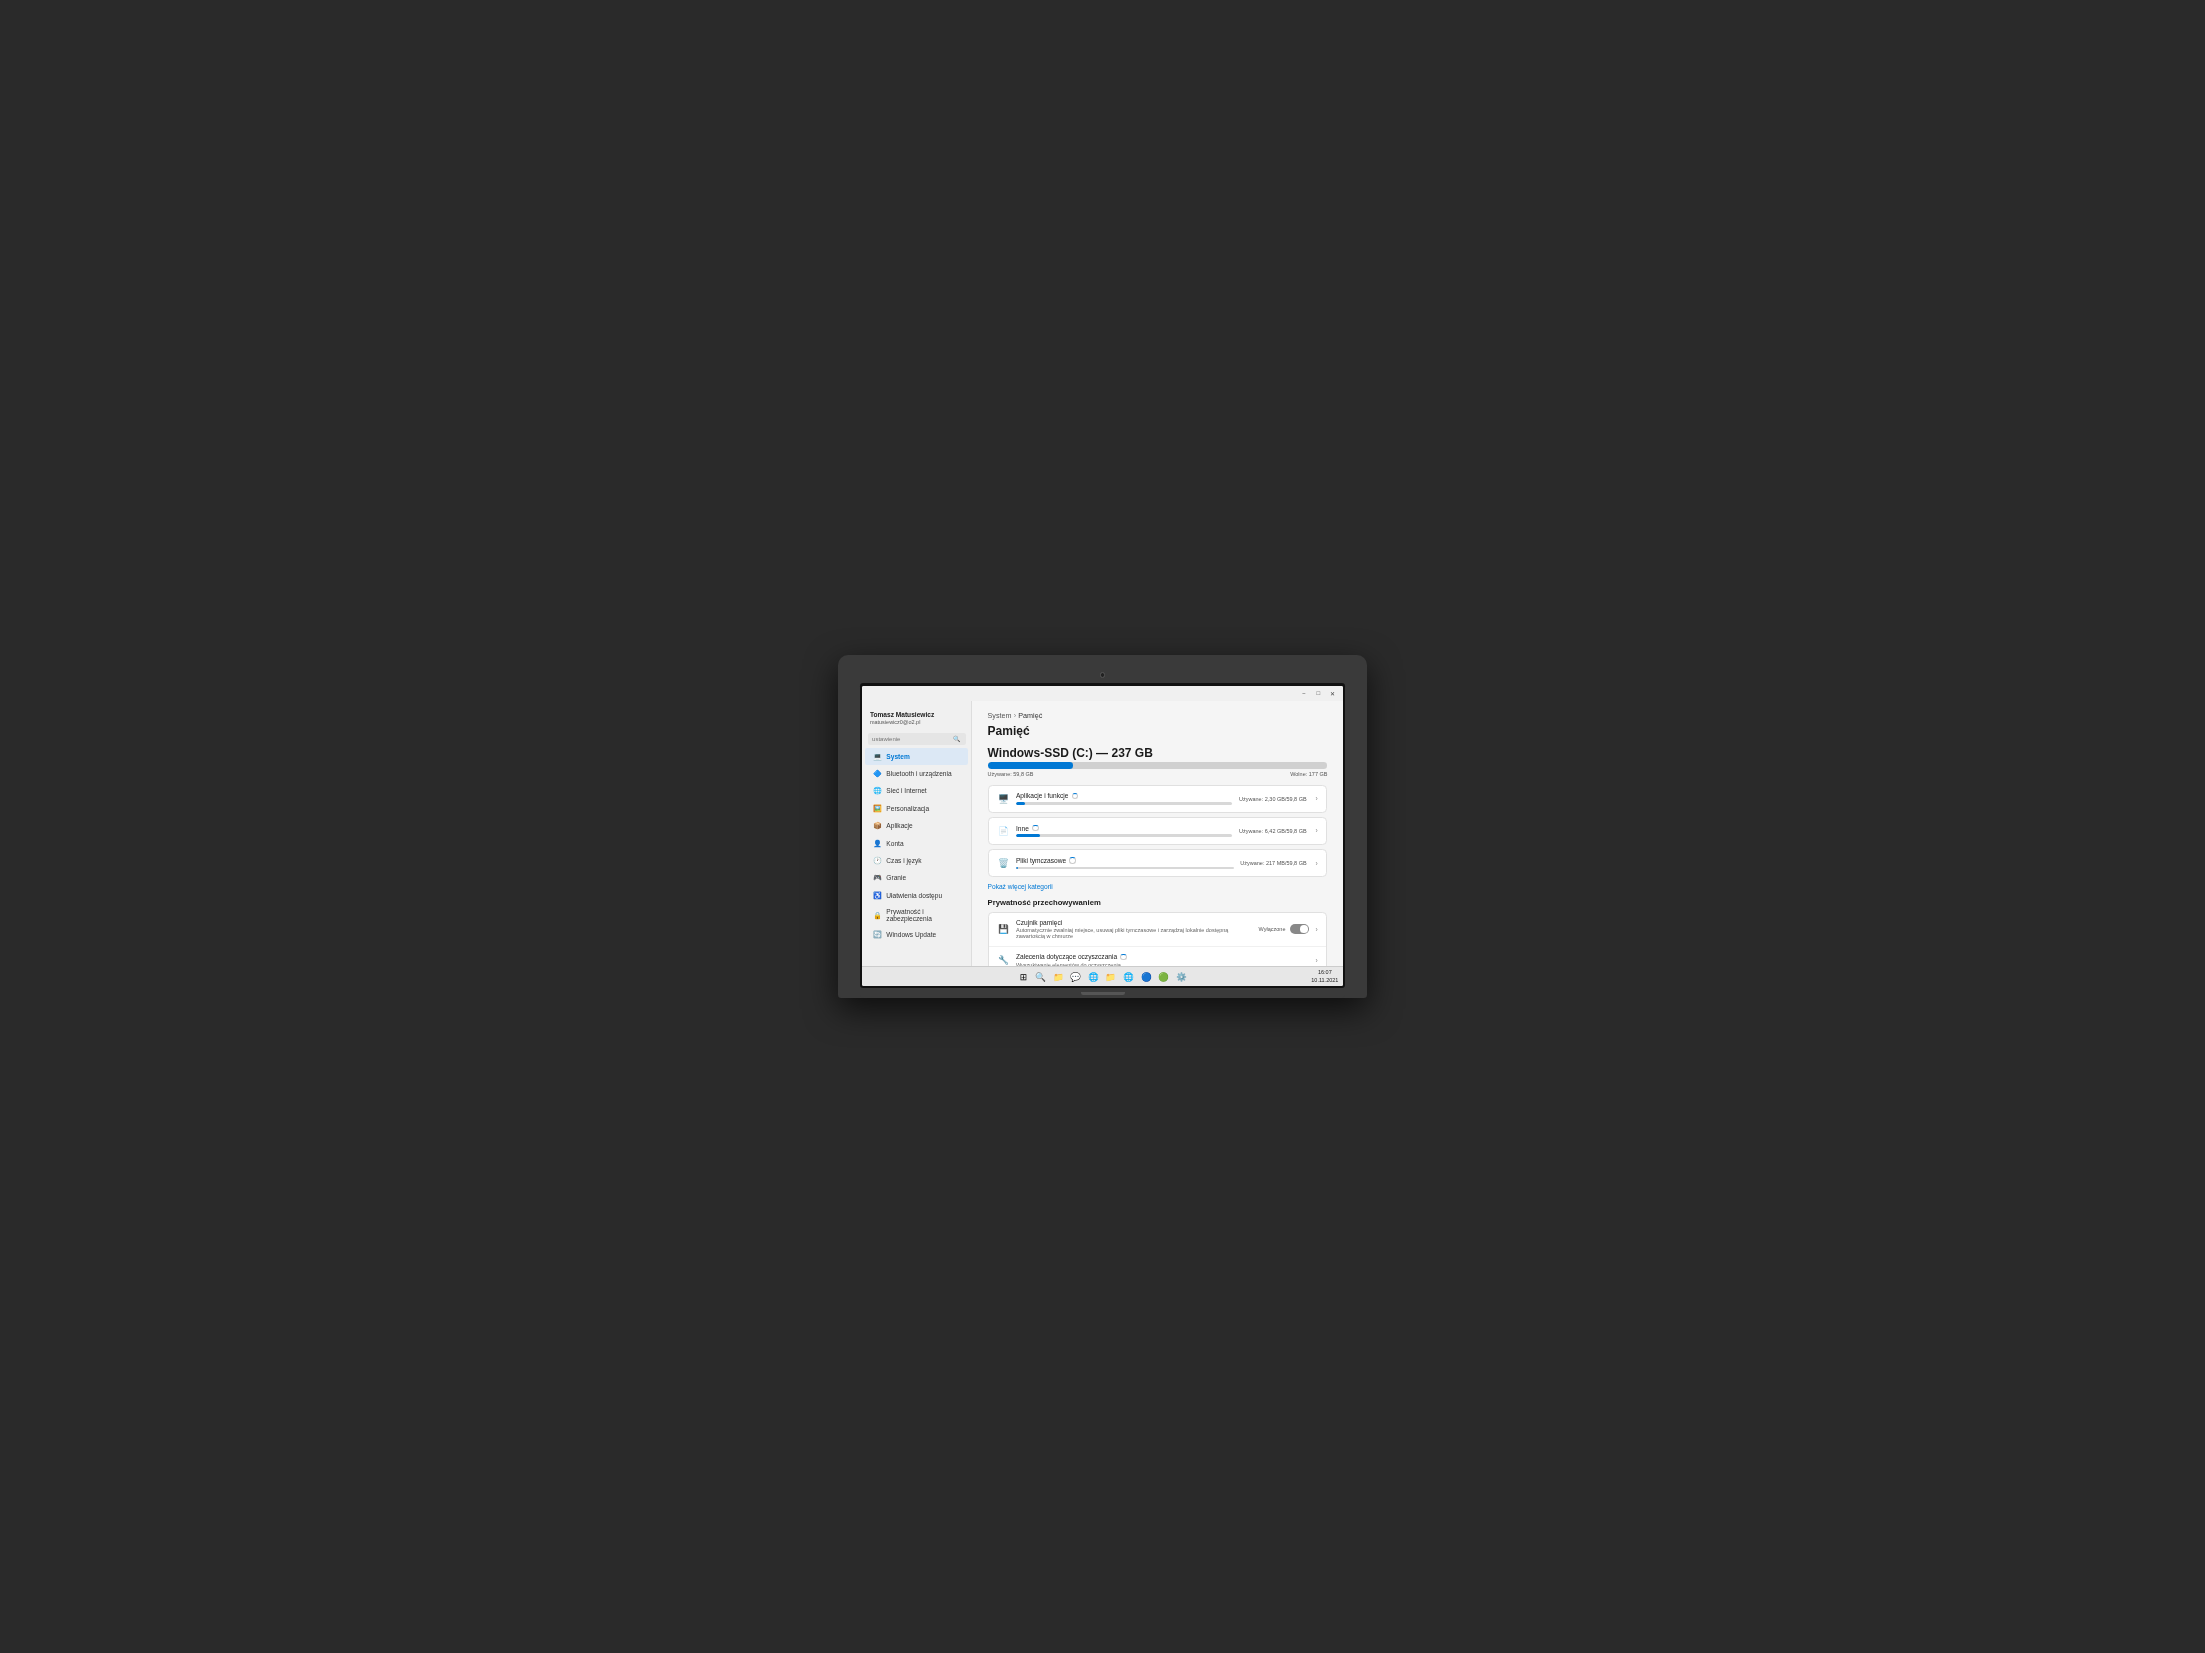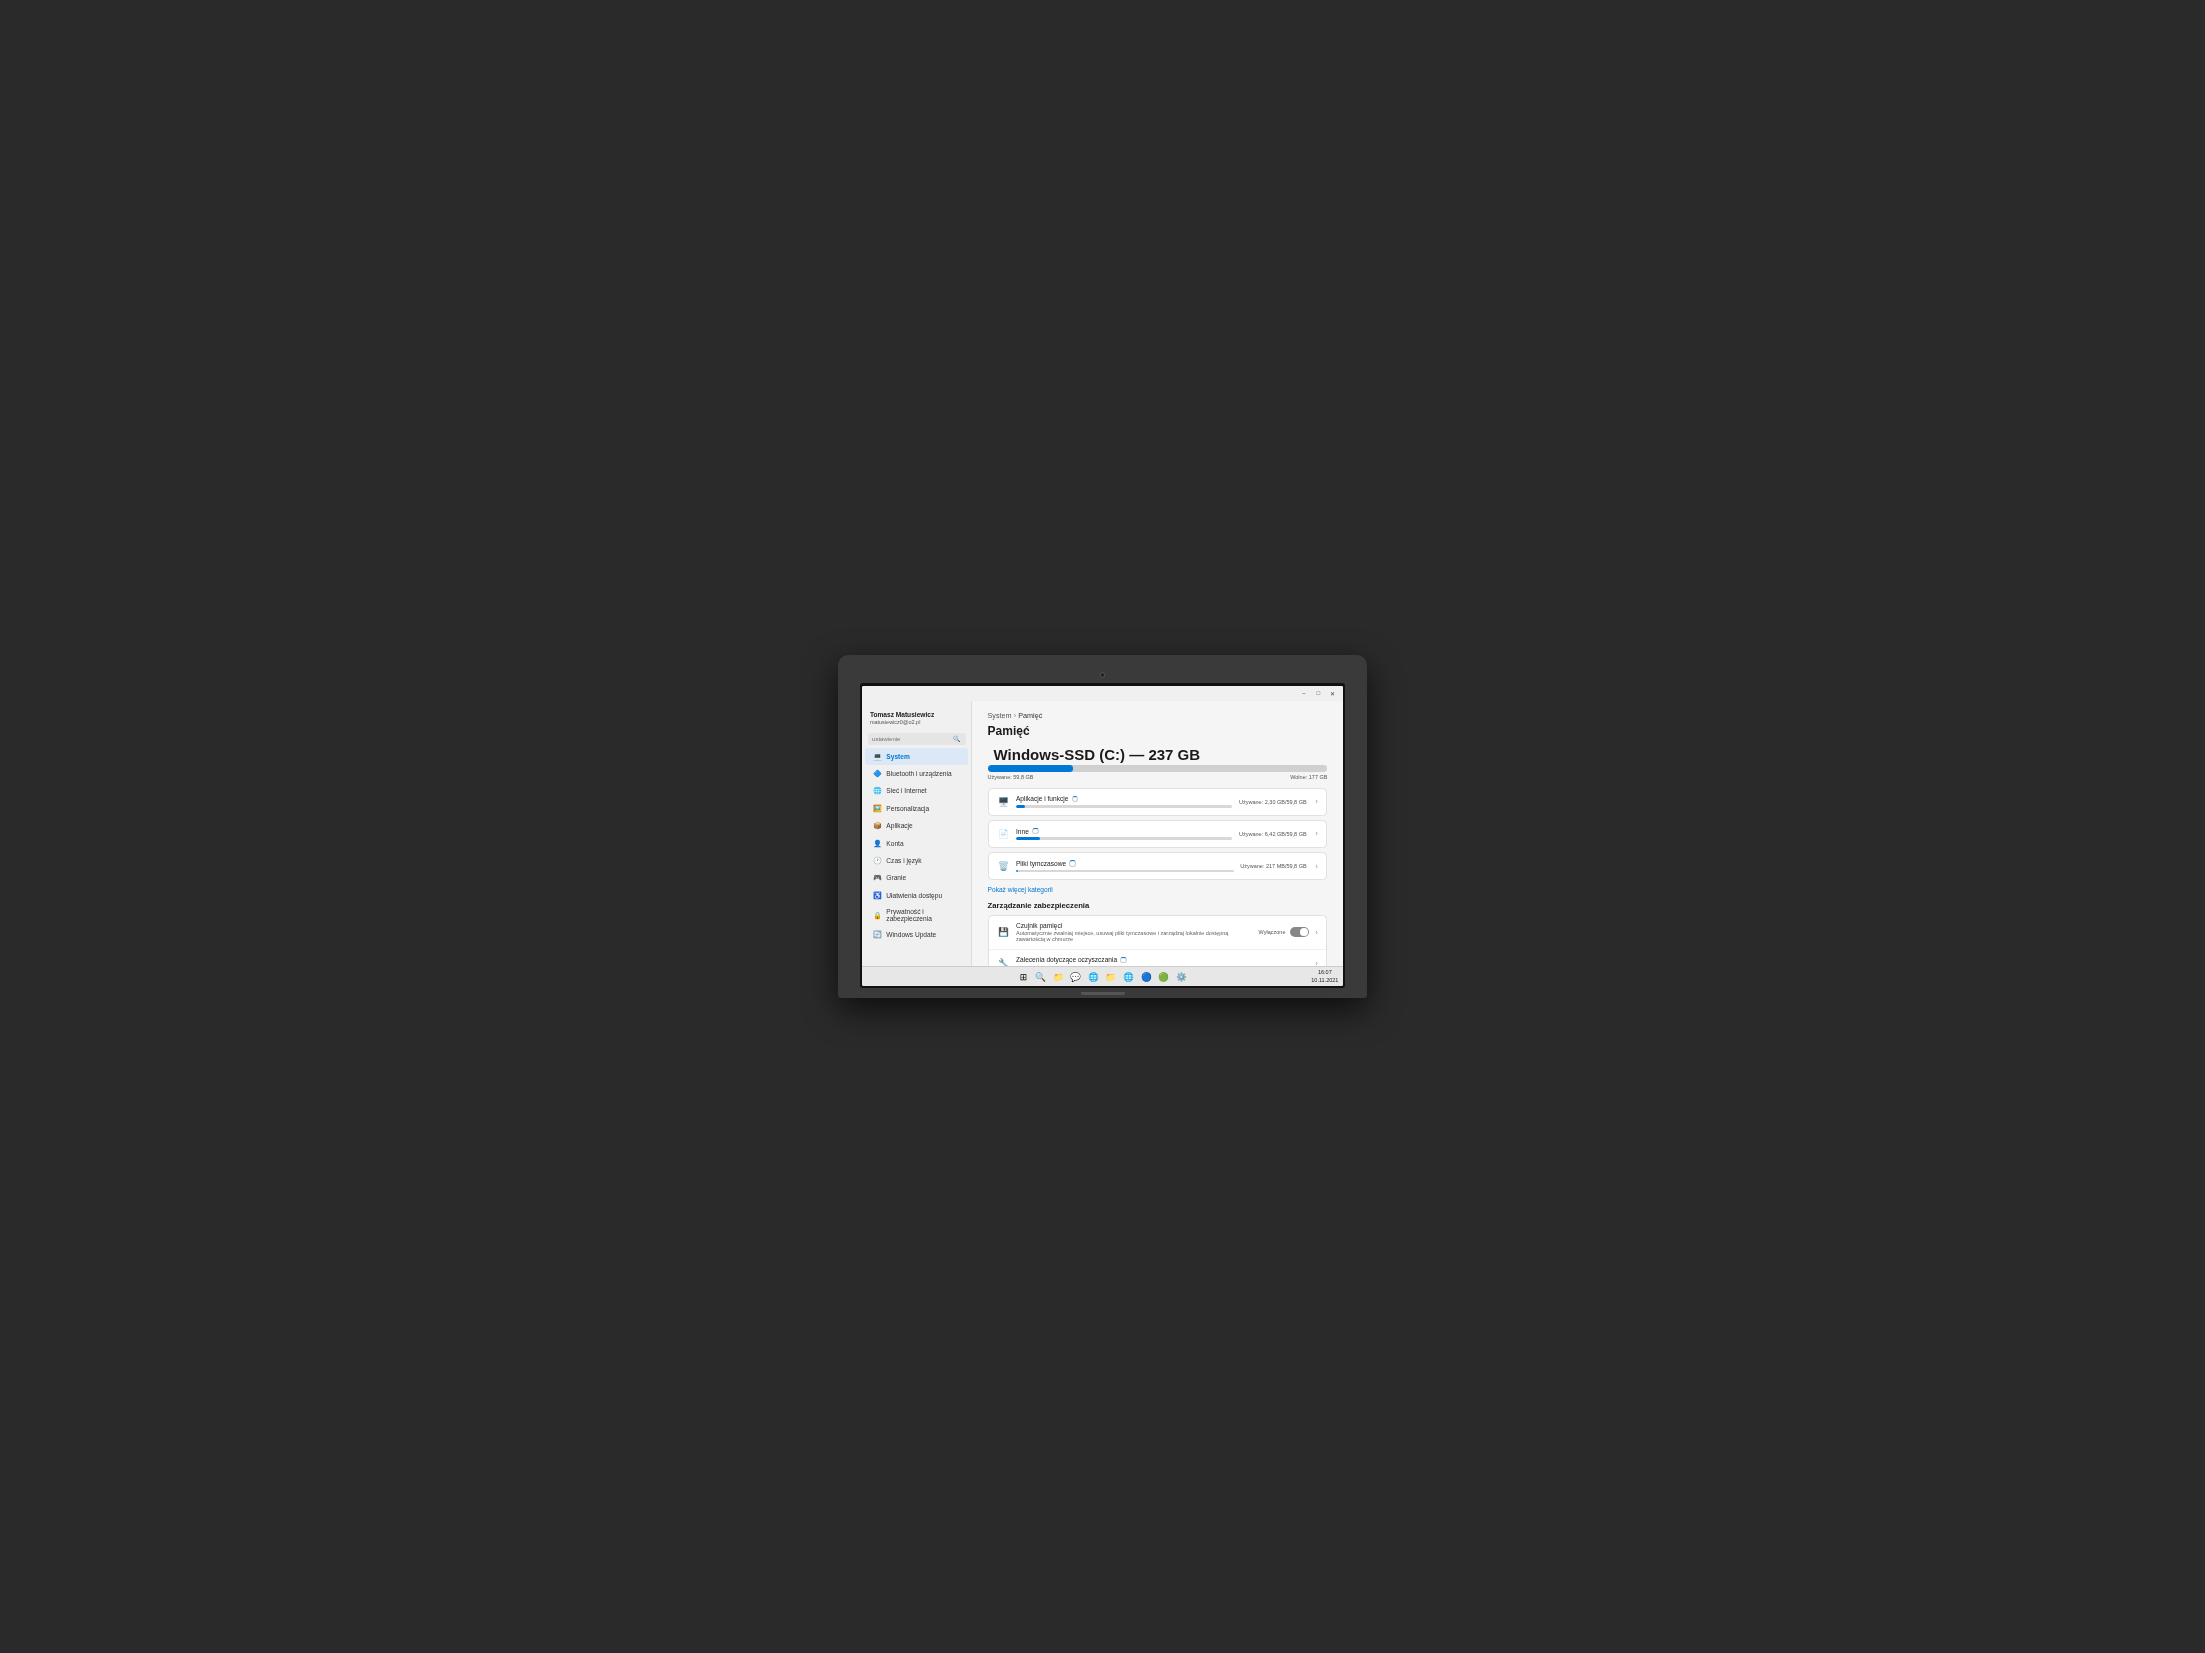--- a/index.html
+++ b/index.html
@@ -172,25 +172,24 @@
     .breadcrumb-current { color: #333; font-weight: 500; }
 
     .page-title {
       font-size: 12px;
       font-weight: 700;
       color: #1a1a1a;
       margin-bottom: 7.7px;
     }
 
     .storage-header {
-      font-size: 15px;
+      font-size: 12px;
       font-weight: 600;
       color: #1a1a1a;
       margin-bottom: 2.2px;
-      margin-left: 6px;
     }
 
     .storage-bar-outer {
       height: 6.6px;
       background: #d0d0d0;
       border-radius: 3.3px;
       overflow: hidden;
       margin-bottom: 2.2px;
     }
     .storage-bar-used {
@@ -559,21 +558,21 @@
         <div class="cat-bar-used" style="width:1%"></div>
       </div>
     </div>
     <div class="cat-usage">Używane: 217 MB/59,8 GB</div>
     <span class="cat-chevron">›</span>
   </div>
             </div>
 
           <a class="show-more-link">Pokaż więcej kategorii</a>
 
-          <div class="section-title">Zarządzanie zabezpieczenia</div>
+          <div class="section-title">Prywatność przechowywaniem</div>
 
           
           <div class="mgmt-card" id="mgmt-card">
               <div class="mgmt-item">
     <div class="mgmt-icon">💾</div>
     <div class="mgmt-info">
       <div class="mgmt-name">
         Czujnik pamięci
         
       </div>

